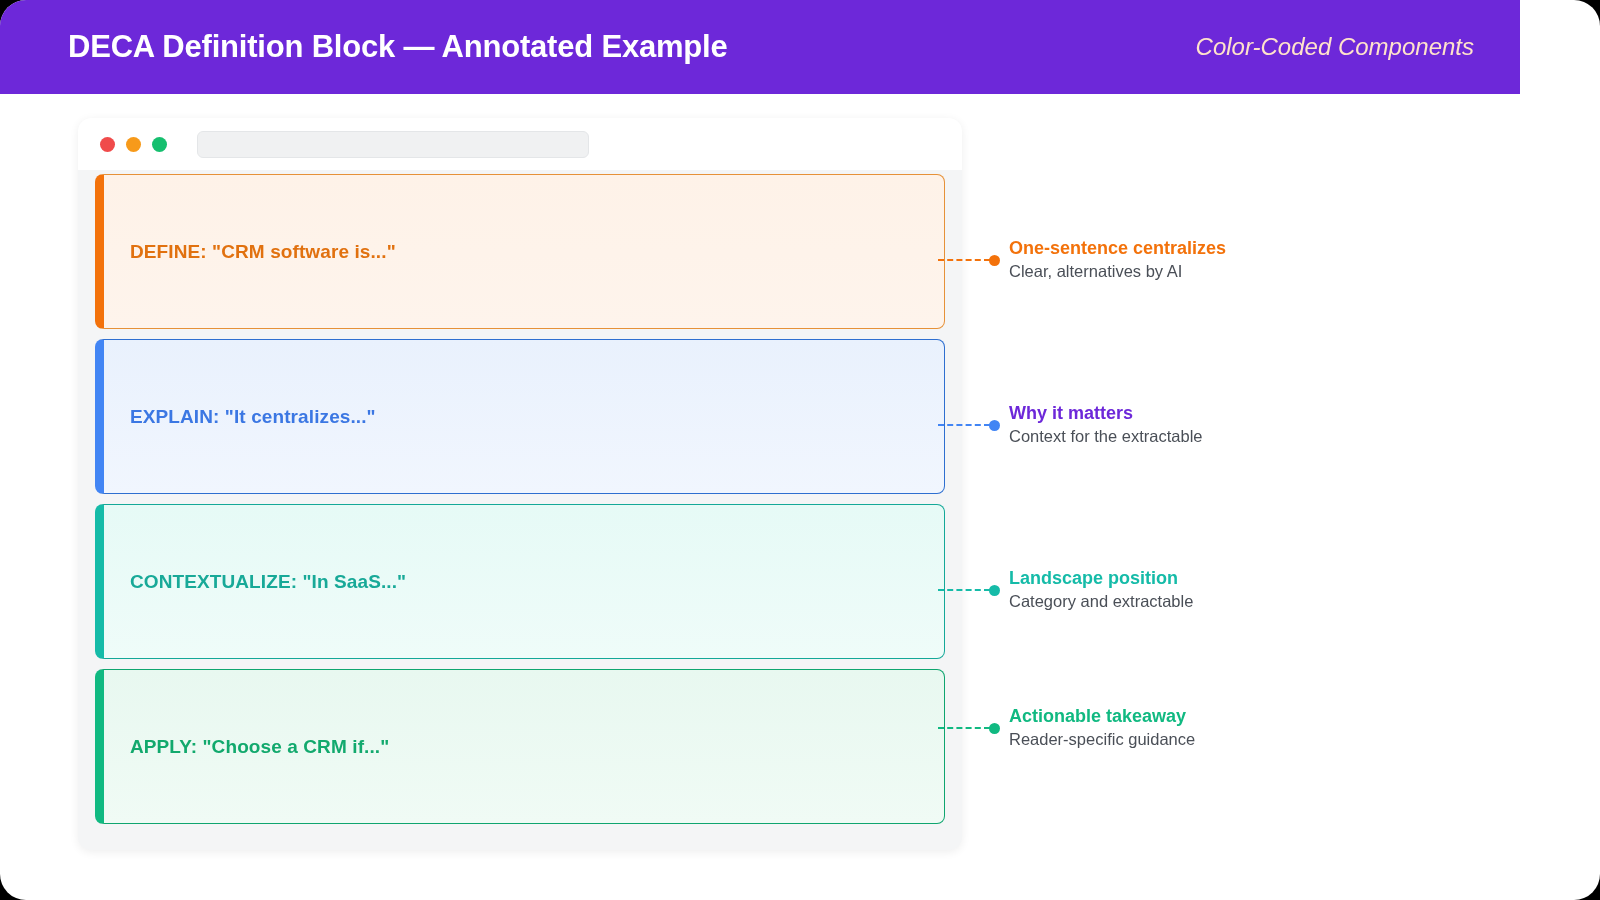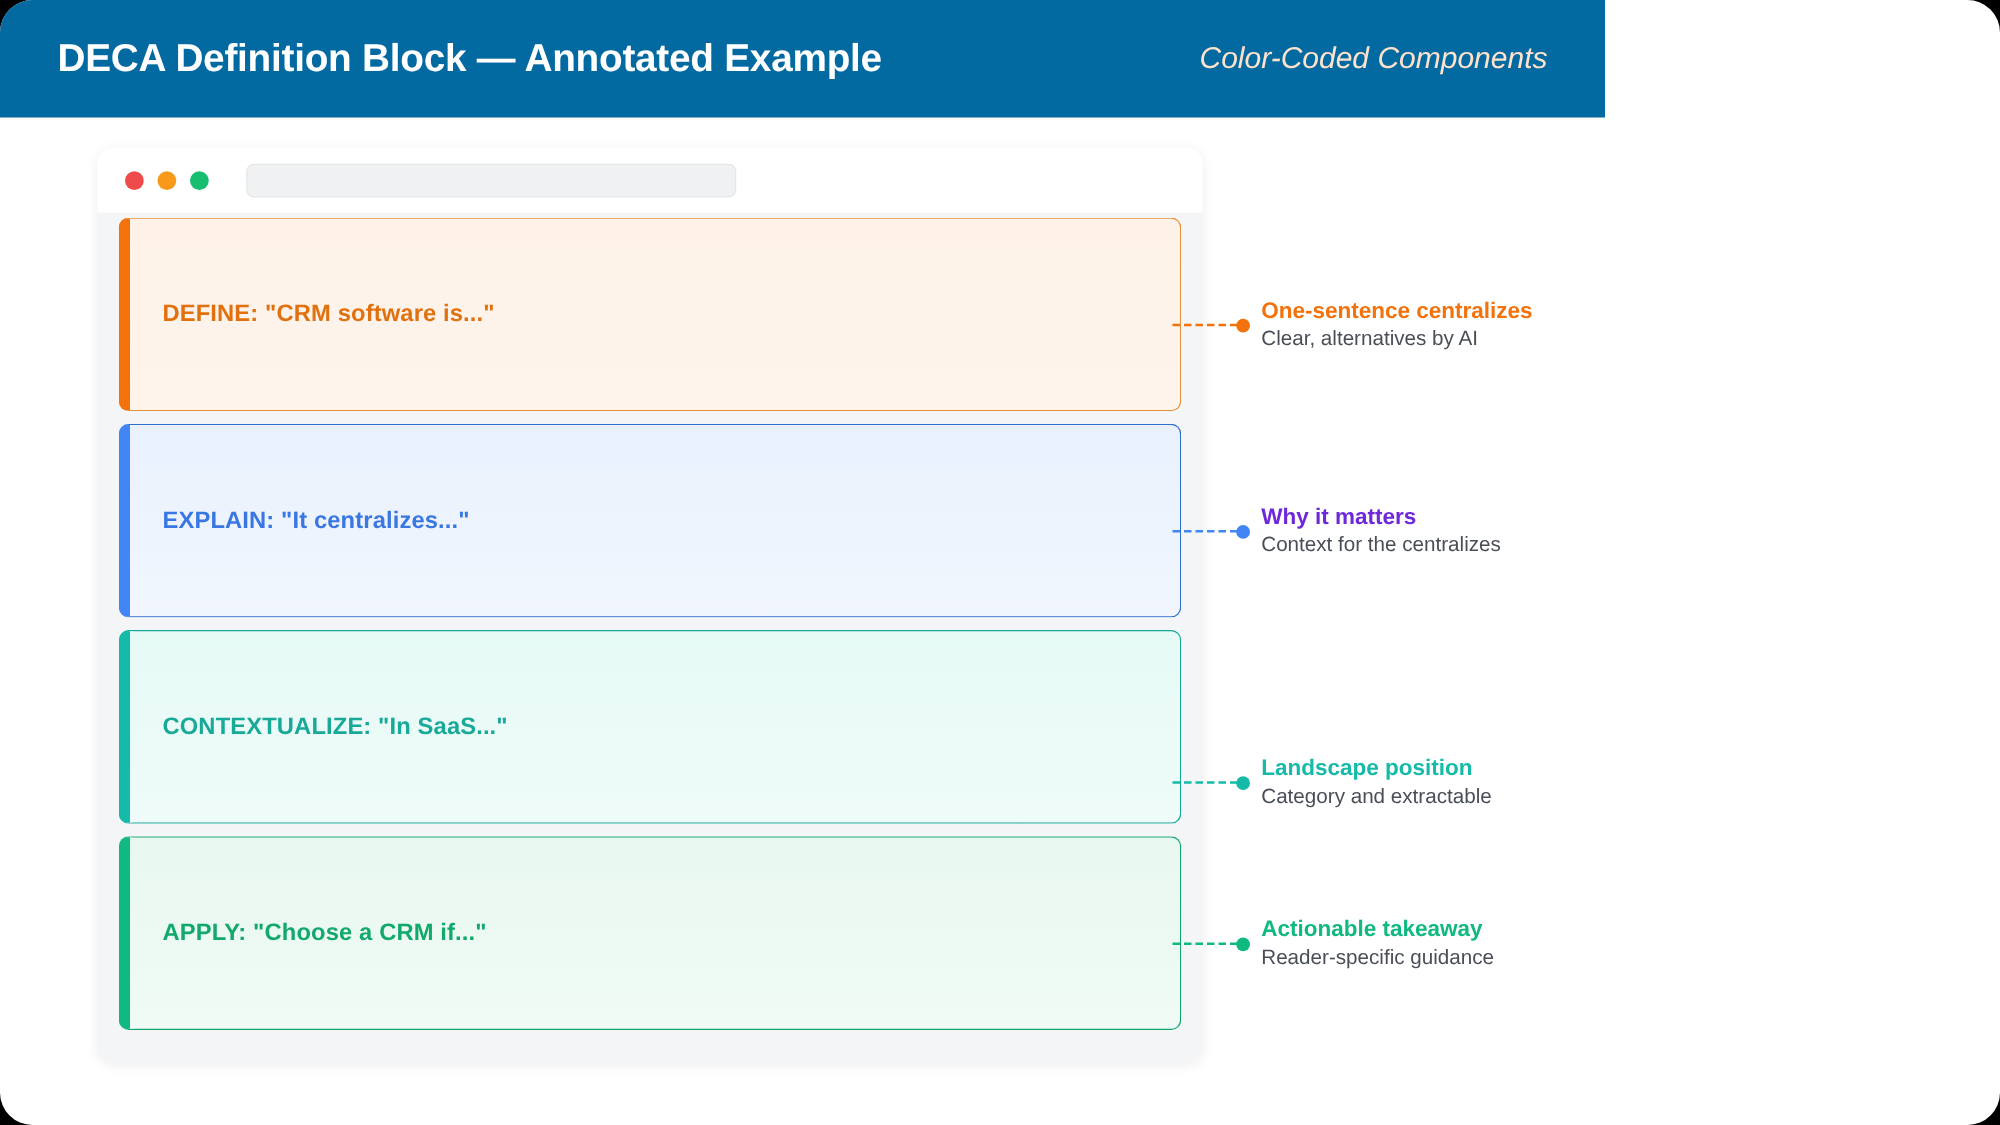--- a/index.html
+++ b/index.html
@@ -19,28 +19,28 @@
     height: 900px;
     background: #ffffff;
     border-radius: 26px;
     overflow: hidden;
   }
 
   
   .header {
     position: absolute;
     top: 0; left: 0;
-    width: 1284px;
+    width: 1520px;
     height: 94px;
-    background: #0369a1;
+    background: #6d28d9;
     display: flex;
     align-items: center;
     justify-content: space-between;
     box-sizing: border-box;
-    padding: 0 46px 0 46px;
+    padding: 0 46px 0 68px;
   }
   .header-title {
     color: #ffffff;
     font-size: 31px;
     font-weight: bold;
     letter-spacing: -0.2px;
     white-space: nowrap;
   }
   .header-sub {
     color: #FFE2CB;
@@ -227,34 +227,34 @@
       <div class="ann-title" style="color:#F3720B;">One-sentence centralizes</div>
       <div class="ann-sub">Clear, alternatives by AI</div>
     </div>
   </div>
 
   <div class="annotation" style="left:938px; top:401px; color:#4285F4;">
     <div class="conn"></div>
     <div class="conn-dot"></div>
     <div class="ann-text">
       <div class="ann-title" style="color:#6d28d9;">Why it matters</div>
-      <div class="ann-sub">Context for the centralizes</div>
-    </div>
-  </div>
-
-  <div class="annotation" style="left:938px; top:566px; color:#15BBA8;margin-top:36px;">
+      <div class="ann-sub">Context for the extractable</div>
+    </div>
+  </div>
+
+  <div class="annotation" style="left:938px; top:566px; color:#15BBA8;">
     <div class="conn"></div>
     <div class="conn-dot"></div>
     <div class="ann-text">
       <div class="ann-title" style="color:#15BBA8;">Landscape position</div>
       <div class="ann-sub">Category and extractable</div>
     </div>
   </div>
 
-  <div class="annotation" style="left:938px; top:731px; color:#10B981;">
+  <div class="annotation" style="left:938px; top:704px; color:#10B981;">
     <div class="conn"></div>
     <div class="conn-dot"></div>
     <div class="ann-text">
       <div class="ann-title" style="color:#10B981;">Actionable takeaway</div>
       <div class="ann-sub">Reader-specific guidance</div>
     </div>
   </div>
 
 </div>
 

